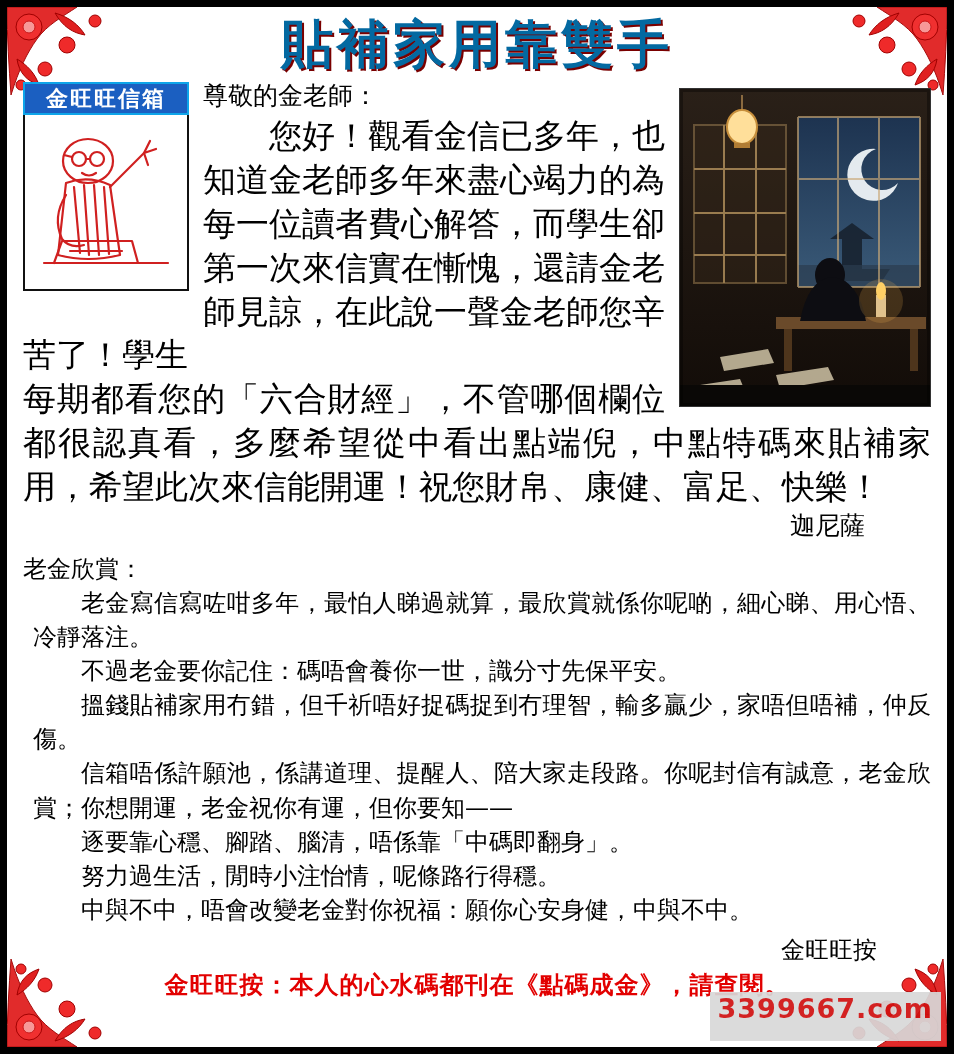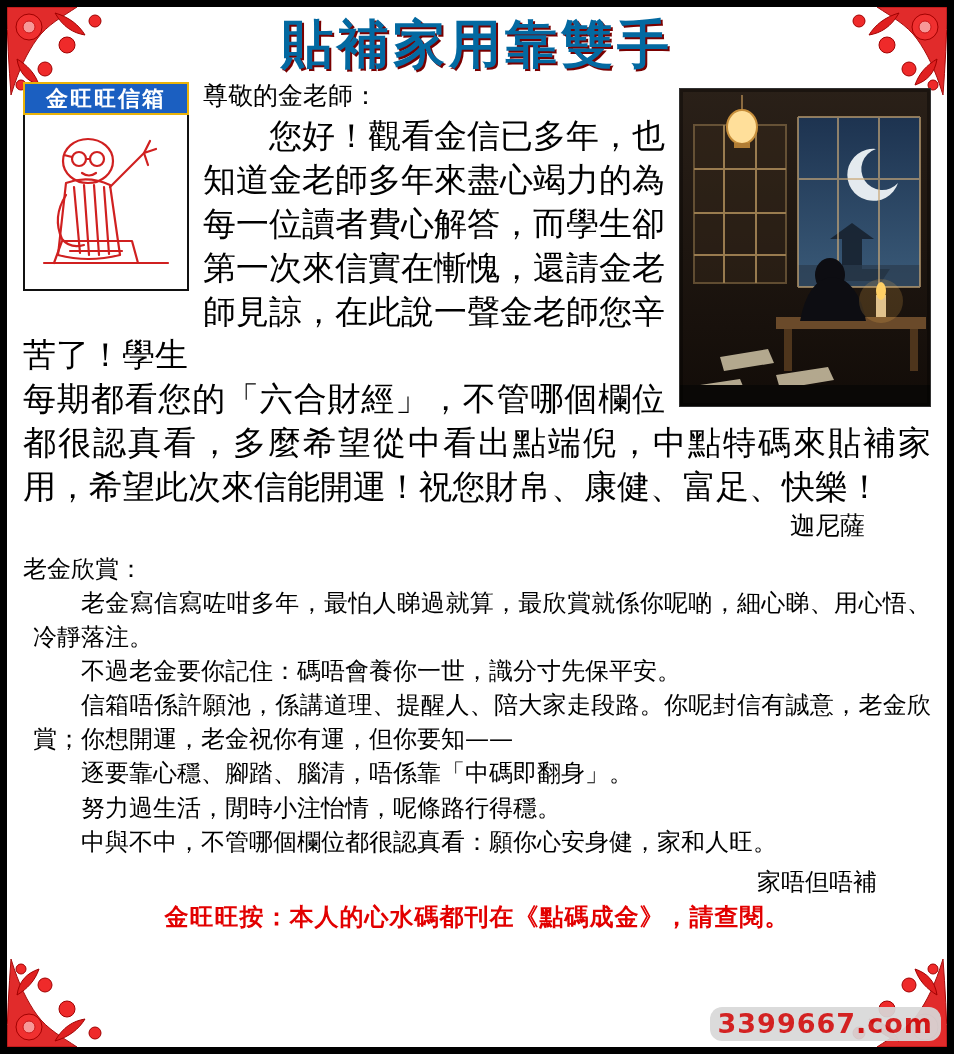--- a/index.html
+++ b/index.html
@@ -62,21 +62,21 @@
     position: relative;
     margin-top: 6px;
   }
   .mailbox {
     float: left;
     width: 166px;
     margin: 2px 14px 4px 0;
   }
   .mailbox-label {
     background: #1b5fc1;
-    border: 2px solid #eab308;
+    border: 2px solid #0ea5e9;
     color: #ffffff;
     font-family: "DejaVu Serif", "Liberation Serif", serif;
     font-weight: bold;
     font-size: 22px;
     letter-spacing: 2px;
     text-align: center;
     padding: 2px 0 3px 0;
     line-height: 1.1;
   }
   .mailbox-art {
@@ -155,22 +155,22 @@
   .watermark {
     position: absolute;
     right: 6px;
     bottom: 6px;
     background: #d8d8d8;
     color: #d01010;
     font-family: "DejaVu Sans", "Liberation Sans", sans-serif;
     font-weight: bold;
     font-size: 27px;
     letter-spacing: 1px;
-    padding: 1px 8px 2px 8px;
-    border-radius: 12px;
+    padding: 1px 8px 17px 8px;
+    border-radius: 0;
     opacity: 0.92;
   }
 </style>
 </head>
 <body>
 
 <div class="page">
   <div class="inner">
 
     <div class="corner tl">
@@ -358,24 +358,25 @@
         <p class="indent">您好！觀看金信已多年，也知道金老師多年來盡心竭力的為每一位讀者費心解答，而學生卻第一次來信實在慚愧，還請金老師見諒，在此說一聲金老師您辛苦了！學生</p>
         <p>每期都看您的「六合財經」，不管哪個欄位都很認真看，多麼希望從中看出點端倪，中點特碼來貼補家用，希望此次來信能開運！祝您財帛、康健、富足、快樂！</p>
       </div>
       <div class="signature">迦尼薩</div>
     </div>
 
     <div class="reply">
       <p>老金欣賞：</p>
       <p class="indent">老金寫信寫咗咁多年，最怕人睇過就算，最欣賞就係你呢啲，細心睇、用心悟、冷靜落注。</p>
       <p class="indent">不過老金要你記住：碼唔會養你一世，識分寸先保平安。</p>
+      <p class="indent">搵錢貼補家用冇錯，但千祈唔好捉碼捉到冇理智，輸多贏少，家唔但唔補，仲反傷。</p>
       <p class="indent">信箱唔係許願池，係講道理、提醒人、陪大家走段路。你呢封信有誠意，老金欣賞；你想開運，老金祝你有運，但你要知——</p>
       <p class="indent">逐要靠心穩、腳踏、腦清，唔係靠「中碼即翻身」。</p>
       <p class="indent">努力過生活，閒時小注怡情，呢條路行得穩。</p>
-      <p class="indent">中與不中，不管哪個欄位都很認真看：願你心安身健，家和人旺。</p>
-      <div class="reply-sign">家唔但唔補</div>
+      <p class="indent">中與不中，唔會改變老金對你祝福：願你心安身健，中與不中。</p>
+      <div class="reply-sign">金旺旺按</div>
     </div>
 
     <div class="footer-note">金旺旺按：本人的心水碼都刊在《點碼成金》，請查閱。</div>
 
     <div class="watermark">3399667.com</div>
   </div>
 </div>
 
 </body></html>

